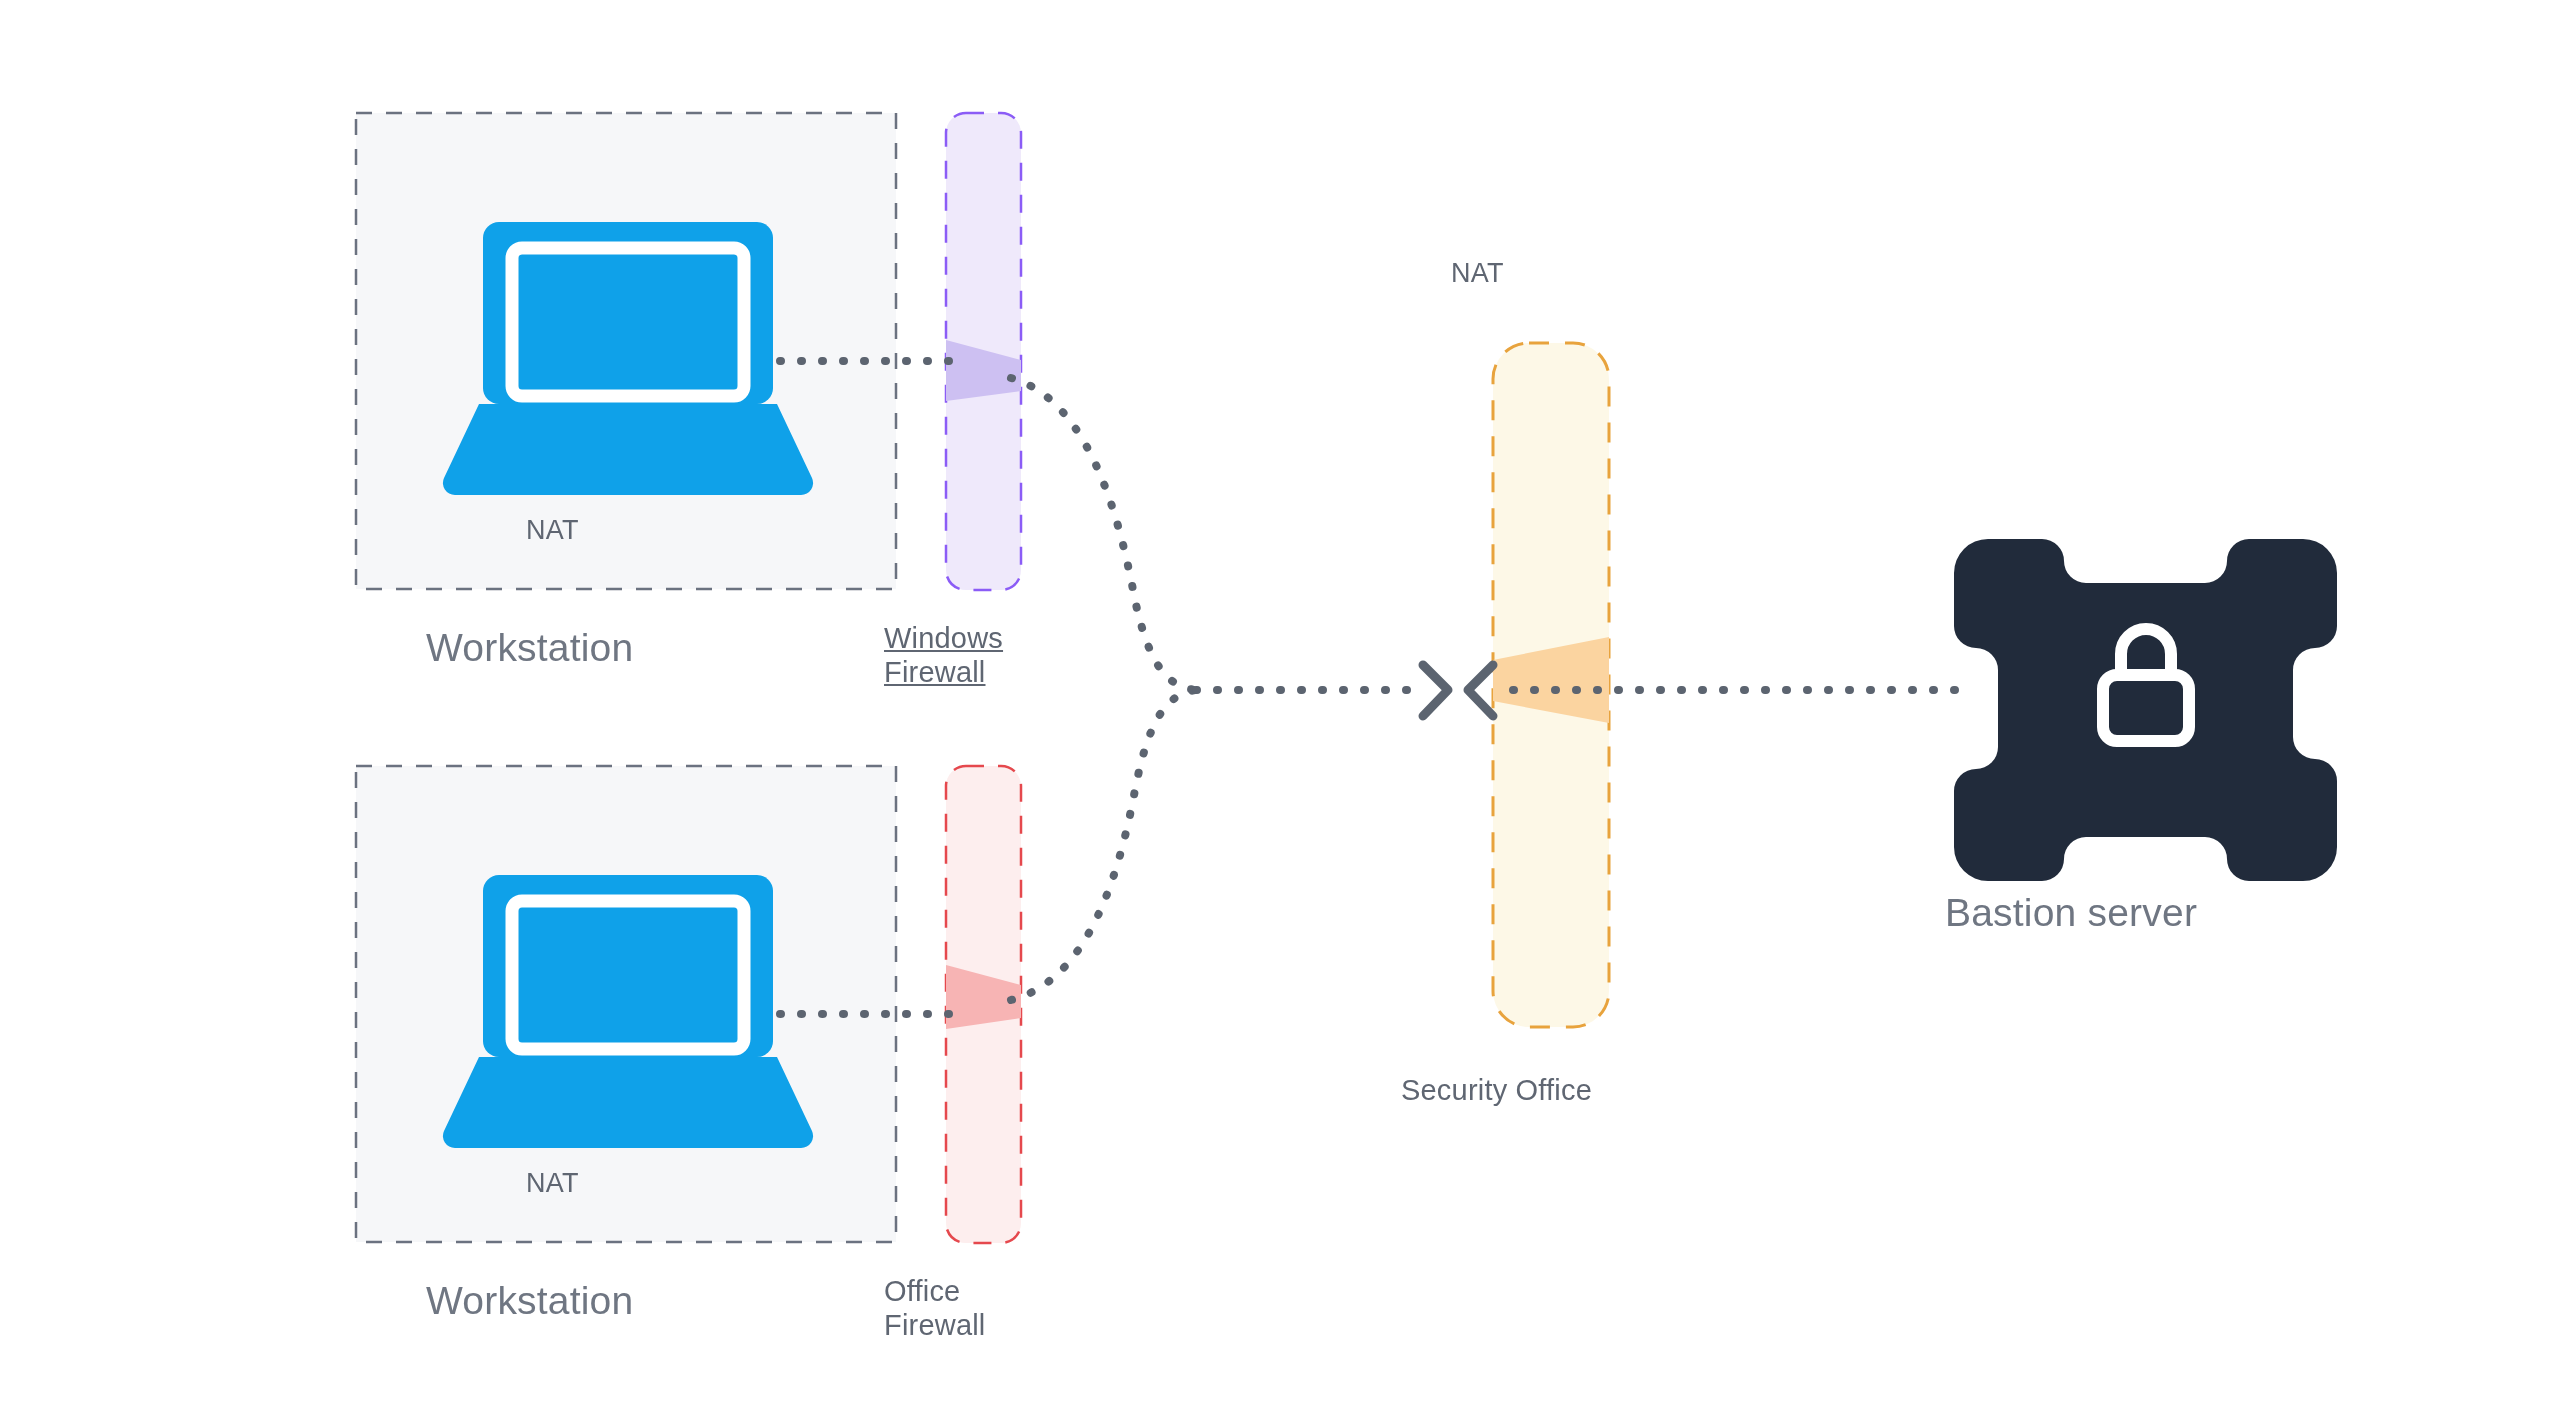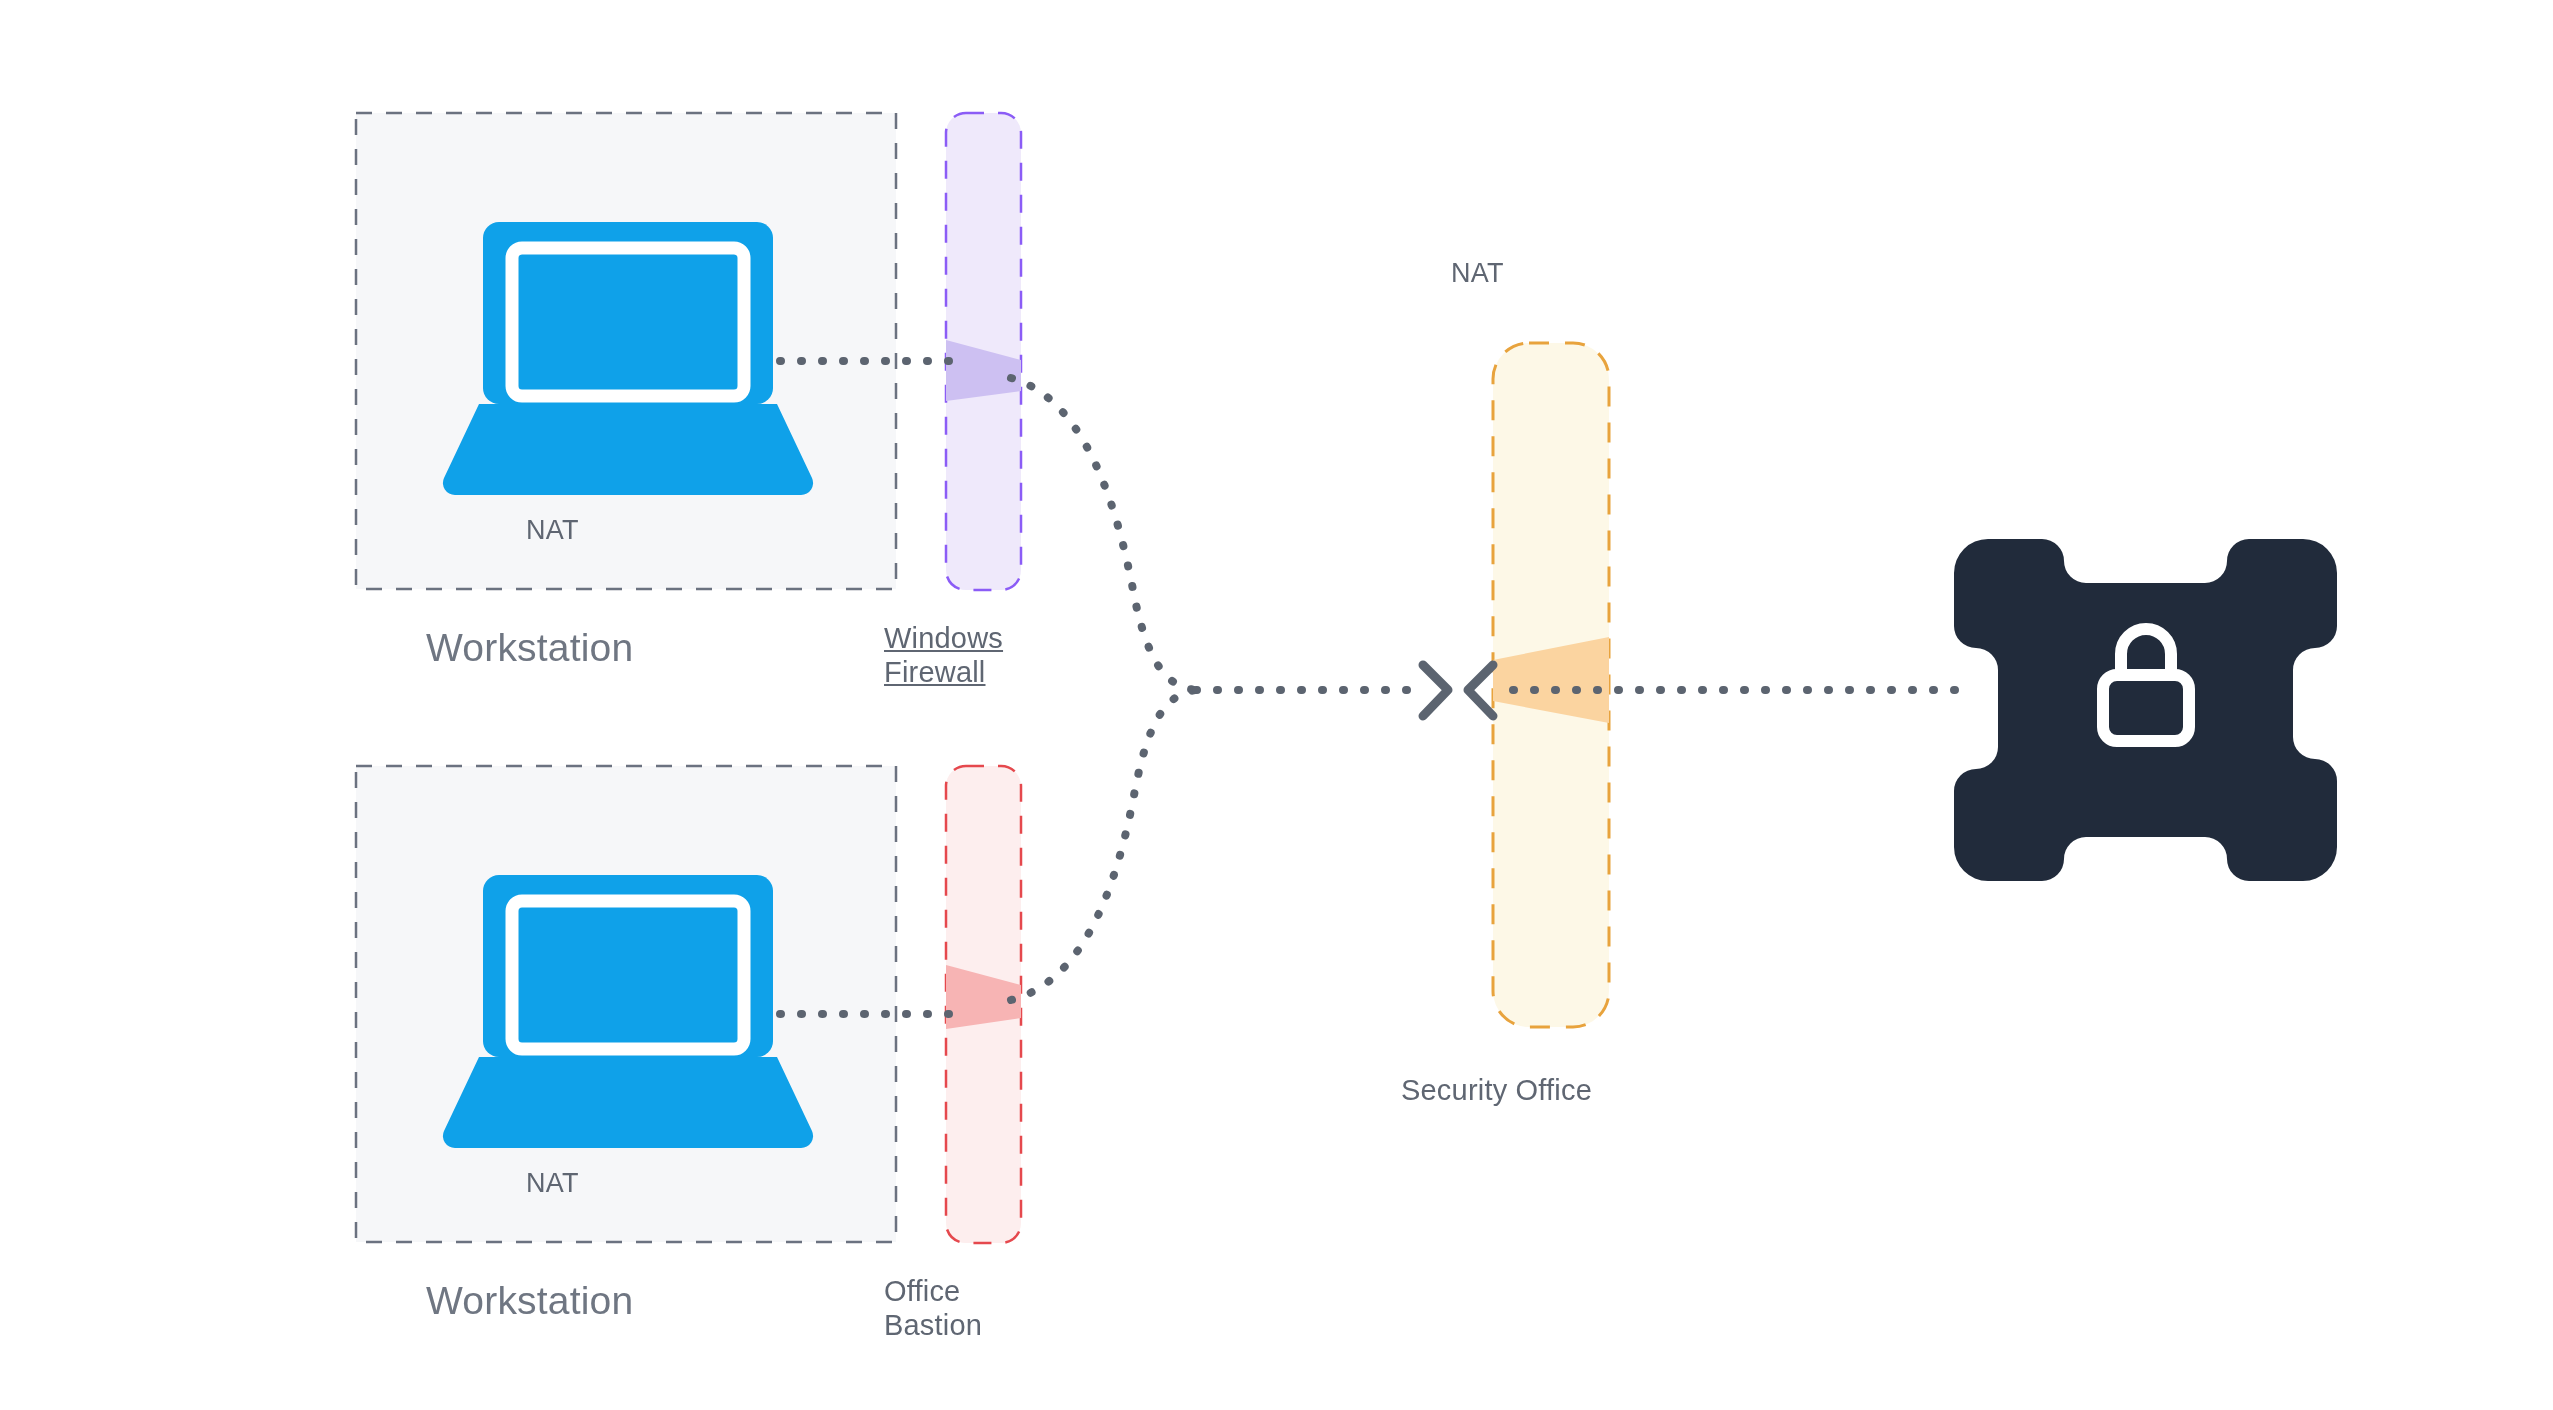--- a/index.html
+++ b/index.html
@@ -146,20 +146,21 @@
   <div class="node-label label-lg" style="left:426px; top:625px; width:400px;">Workstation</div>
 
   <div class="node-label label-sm" style="left:526px; top:1168px; width:200px;">NAT</div>
 
   <div class="node-label label-lg" style="left:426px; top:1278px; width:400px;">Workstation</div>
 
   <div class="node-label label-mid" style="left:884px; top:621px; width:200px;text-decoration:underline;">Windows
 Firewall</div>
 
   <div class="node-label label-mid" style="left:884px; top:1274px; width:200px;">Office
-Bastion</div>
+Firewall</div>
 
   <div class="node-label label-sm" style="left:1451px; top:258px; width:200px;">NAT</div>
 
   <div class="node-label label-mid" style="left:1401px; top:1073px; width:300px;">Security Office</div>
 
+  <div class="node-label label-lg" style="left:1945px; top:890px; width:400px;">Bastion server</div>
 
 </div>
 
 </body></html>

